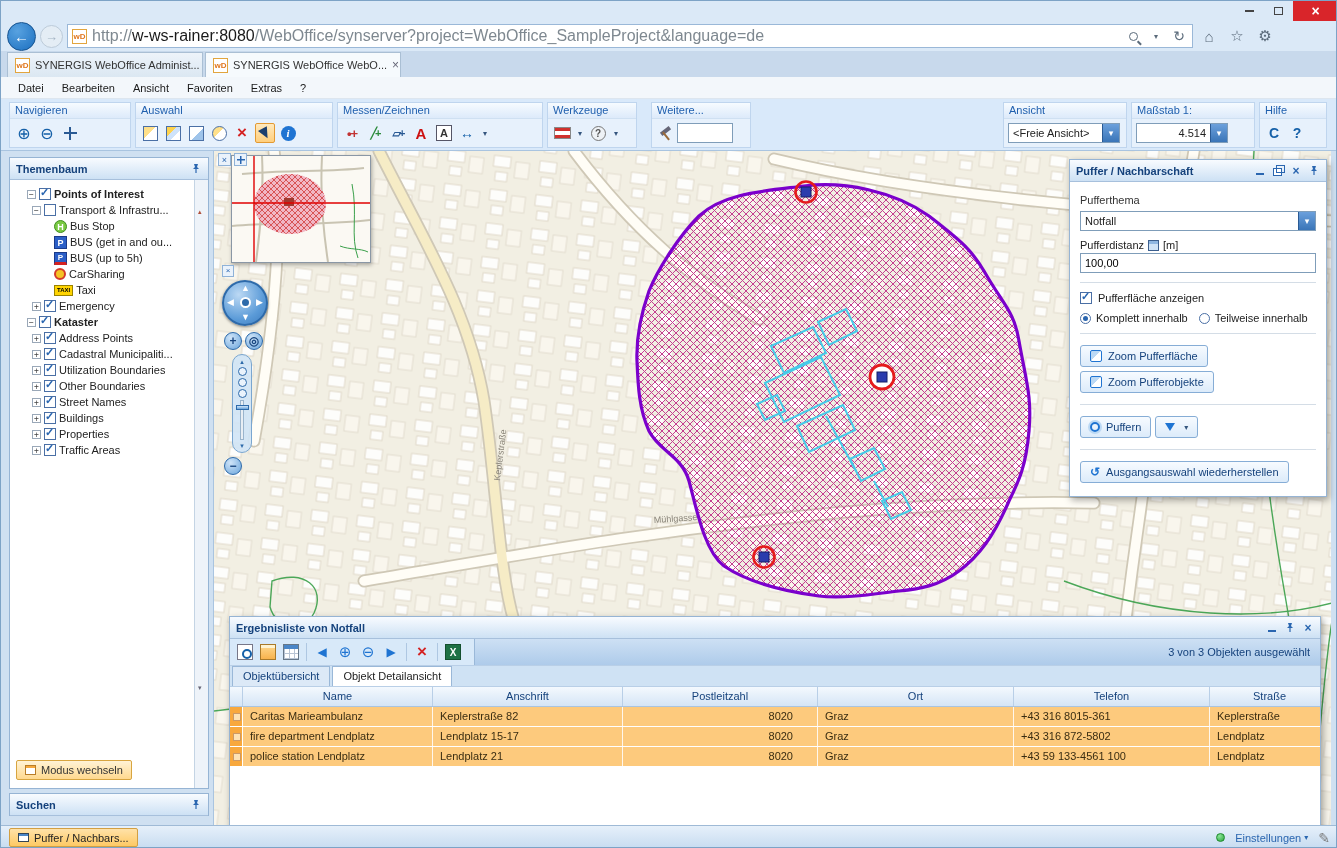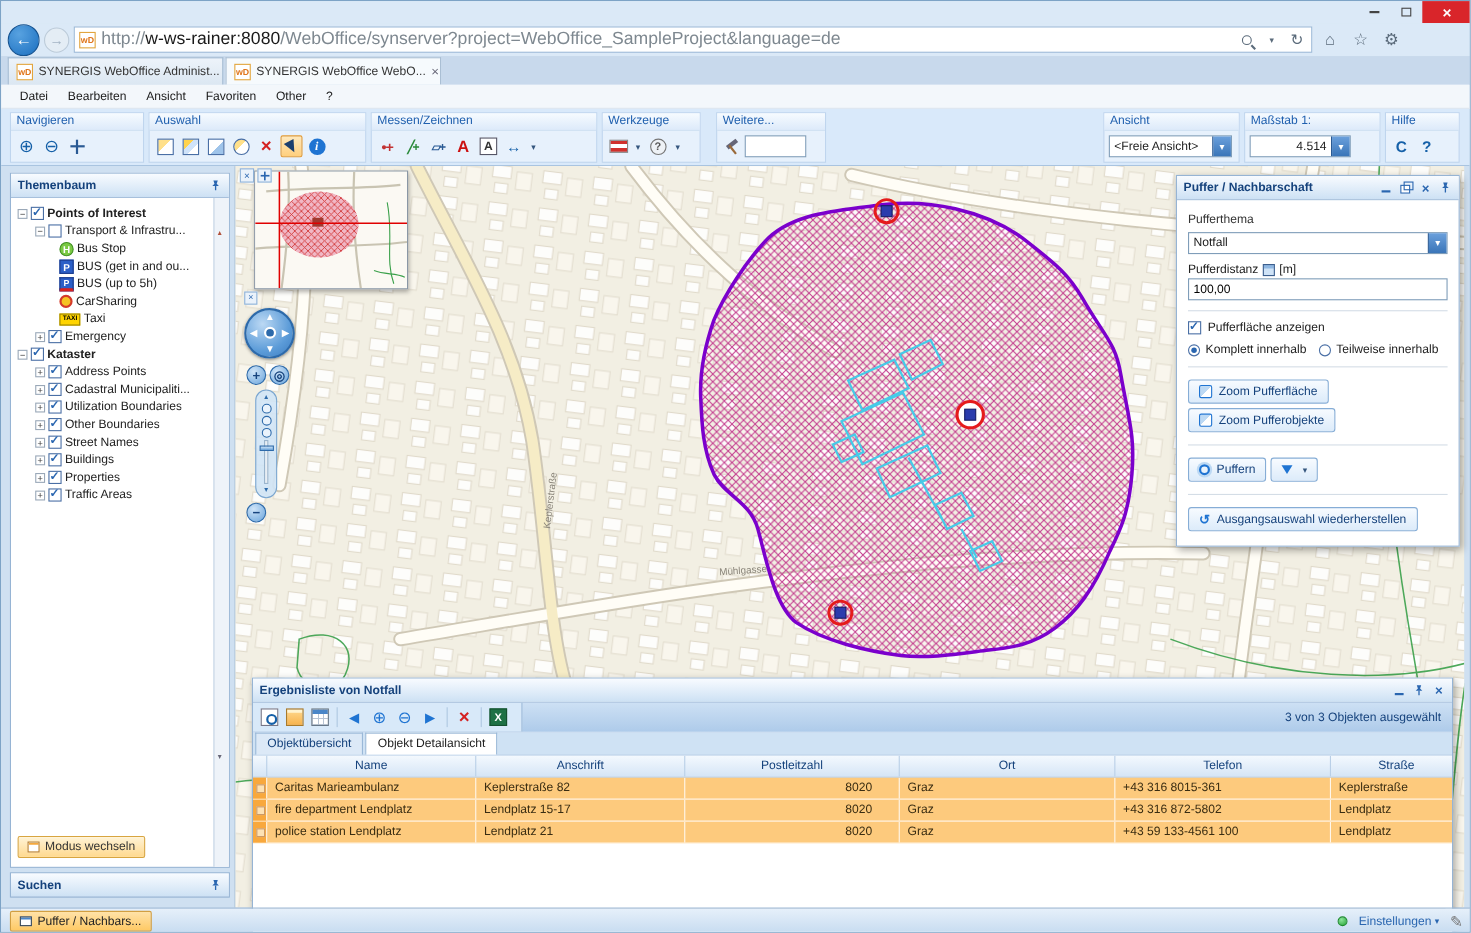--- a/index.html
+++ b/index.html
@@ -110,21 +110,21 @@
 .i-min::before{content:"";width:8px;height:2px;background:#2a66b0;margin-top:6px}
 .i-rest{position:relative}
 .i-rest::before{content:"";position:absolute;left:1px;top:3px;width:7px;height:6px;border:1px solid #2a66b0;background:#fff}
 .i-rest::after{content:"";position:absolute;left:4px;top:0;width:7px;height:6px;border:1px solid #2a66b0}
 .i-x::before{content:"\00D7";color:#2a66b0;font-weight:bold;font-size:12px}
 
 
 #themepanel{left:8px;top:6px;width:200px;height:632px;box-shadow:none}
 .treewrap{position:absolute;left:0;top:22px;right:14px;bottom:0;overflow:hidden;padding-top:6px}
 .titem{display:flex;align-items:center;gap:3px;height:16px;white-space:nowrap;overflow:hidden}
-.lvl0{padding-left:6px}.lvl1{padding-left:22px}.lvl2{padding-left:44px}
+.lvl0{padding-left:17px}.lvl1{padding-left:22px}.lvl2{padding-left:44px}
 .exp{width:9px;height:9px;min-width:9px;border:1px solid #9aa8b8;background:#fff;color:#444;font:8px/7px "DejaVu Sans Mono",monospace;text-align:center}
 .exp.minus::before{content:"\2212"}
 .exp.plus::before{content:"+"}
 .chk{position:relative;width:12px;height:12px;min-width:12px;border:1px solid #4a6fa5;background:#fff}
 .chk.checked::before{content:"\2713";position:absolute;left:0px;top:-3px;color:#2a66b0;font-weight:bold;font-size:11px}
 .tico{display:inline-block;text-align:center;flex:none}
 .ic-busstop{width:13px;height:13px;background:#7ac943;border:1px solid #3e8f1f;border-radius:50%;color:#fff;font:bold 9px/12px "Liberation Sans",sans-serif}
 .ic-bus-ea{width:13px;height:13px;background:#2b5fc7;border:1px solid #1a3a8a;color:#fff;font:bold 9px/12px "Liberation Sans",sans-serif}
 .ic-bus5{width:13px;height:13px;background:#2b5fc7;border:1px solid #1a3a8a;border-bottom:3px solid #d42222;color:#fff;font:bold 8px/9px "Liberation Sans",sans-serif}
 .ic-carsharing{width:12px;height:12px;background:#f5c324;border:2px solid #d43a2a;border-radius:50%}
@@ -264,21 +264,21 @@
         <span class="tabclose"></span>
       </div>
     </div>
 
   <div id="menubar">
 
   <span class="mitem">Datei</span>
       <span class="mitem">Bearbeiten</span>
       <span class="mitem">Ansicht</span>
       <span class="mitem">Favoriten</span>
-      <span class="mitem">Other</span>
+      <span class="mitem">Extras</span>
       <span class="mitem">?</span>
     </div>
 
   <div id="ribbon">
     <div class="group" style="left:8px;width:122px">
       <div class="glabel">Navigieren</div>
       <div class="gicons">
         <span class="tb g-zin"></span>
         <span class="tb g-zout"></span>
         <span class="tb g-pan"></span>

